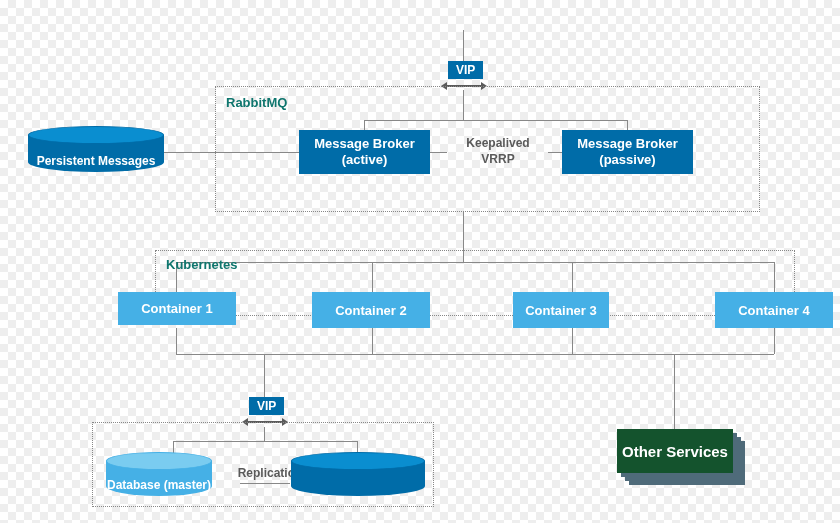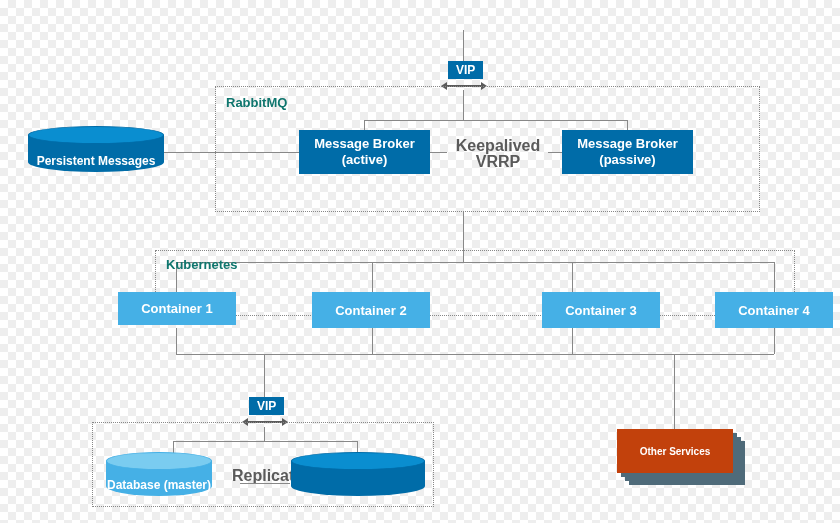--- a/index.html
+++ b/index.html
@@ -48,21 +48,21 @@
     display:flex;
     align-items:center;
     justify-content:center;
     text-align:center;
     font-size:13px;
     font-weight:600;
   }
   .label {
     position:absolute;
     color:#5a5a5a;
-    font-size:16px;
+    font-size:12px;
     font-weight:600;
     text-align:center;
     line-height:1.15;
   }
   .vip {
     position:absolute;
     background:#006ca8;
     color:#fff;
     font-size:12px;
     font-weight:700;
@@ -109,23 +109,23 @@
     left:0; right:0; bottom:4px;
     color:#fff;
     font-size:12px;
     font-weight:700;
     text-align:center;
   }
   
   .stack { position:absolute; }
   .stack .card {
     position:absolute; inset:0;
-    background:#c2410c;
-    color:#fff;
-    font-size:10px;
+    background:#14532d;
+    color:#fff;
+    font-size:15px;
     font-weight:600;
     display:flex;
     align-items:center;
     justify-content:center;
   }
   .stack .shadow {
     position:absolute;
     background:#4f6b7a;
   }
 </style>
@@ -181,21 +181,21 @@
   <div class="line" style="left:372px; top:254px; width:1px; height:30px;"></div>
   <div class="line" style="left:572px; top:254px; width:1px; height:30px;"></div>
   <div class="line" style="left:774px; top:254px; width:1px; height:30px;"></div>
 
   <div class="dashed-box" style="left:155px; top:242px; width:640px; height:66px;">
     <div class="title" style="left:10px; top:6px;">Kubernetes</div>
   </div>
 
   <div class="solid-light" style="left:118px; top:284px; width:118px; height:33px;">Container 1</div>
   <div class="solid-light" style="left:312px; top:284px; width:118px; height:36px;">Container 2</div>
-  <div class="solid-light" style="left:542px; top:284px; width:118px; height:36px;">Container 3</div>
+  <div class="solid-light" style="left:513px; top:284px; width:96px; height:36px;">Container 3</div>
   <div class="solid-light" style="left:715px; top:284px; width:118px; height:36px;">Container 4</div>
 
   <div class="line" style="left:176px; top:320px; width:1px; height:26px;"></div>
   <div class="line" style="left:372px; top:320px; width:1px; height:26px;"></div>
   <div class="line" style="left:572px; top:320px; width:1px; height:26px;"></div>
   <div class="line" style="left:774px; top:320px; width:1px; height:26px;"></div>
   <div class="line" style="left:176px; top:346px; width:598px; height:1px;"></div>
 
   <div class="line" style="left:264px; top:346px; width:1px; height:44px;"></div>
 

